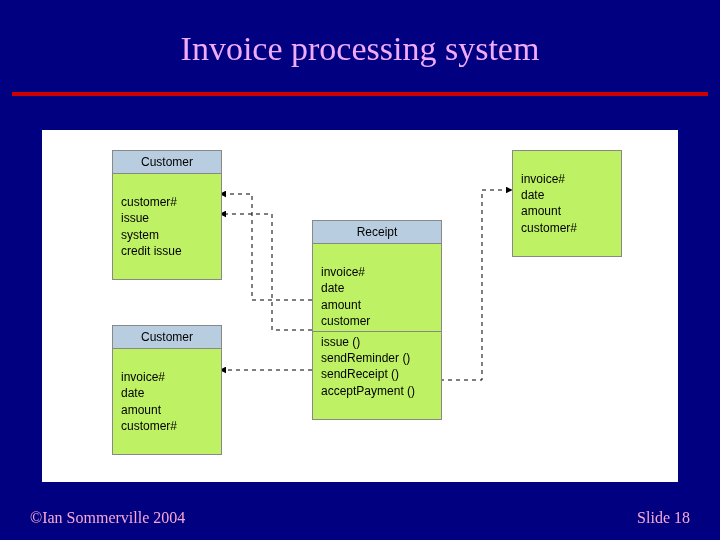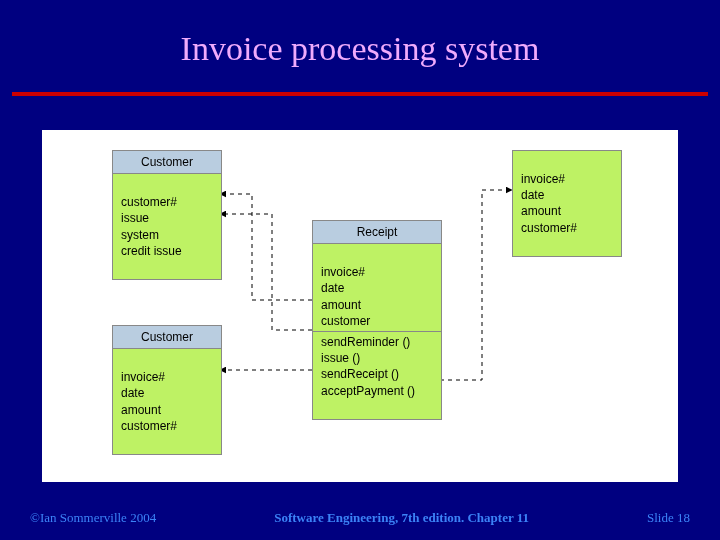--- a/index.html
+++ b/index.html
@@ -6,21 +6,21 @@
   .slide{width:720px;height:540px;background:#000080;position:relative}
   .title-area{position:absolute;top:0;left:0;right:0;height:100px;background:#000080}
   .title{position:absolute;top:30px;left:0;right:0;text-align:center;font-family:"Times New Roman",serif;font-size:34px;color:#f0abfc}
   .red-rule{position:absolute;top:92px;left:12px;right:12px;height:4px;background:#c00}
   .canvas{position:absolute;top:130px;left:42px;width:636px;height:352px;background:#fff}
   .box{position:absolute;border:1px solid #888;background:#bef264;font-size:12px;line-height:1.35}
   .box .hdr{background:#b9cde0;border-bottom:1px solid #888;text-align:center;padding:3px 6px;font-size:12px}
   .box .body{padding:20px 8px}
   .box .sep{border-top:1px solid #888;margin:2px -8px}
   svg.conn{position:absolute;top:0;left:0;width:636px;height:352px;pointer-events:none}
-  .footer{position:absolute;bottom:12px;left:0;right:0;height:20px;display:flex;justify-content:space-between;align-items:center;padding:0 30px;font-family:"Times New Roman",serif;font-size:13px;color:#3b82f6}
+  .footer{position:absolute;bottom:12px;left:0;right:0;height:20px;display:flex;justify-content:space-between;align-items:center;padding:0 30px;font-family:"Times New Roman",serif;font-size:16px;color:#f9a8d4}
   .footer .center{font-weight:bold}
 </style>
 </head>
 <body>
 
 <div class="slide">
 
   <div class="title-area">
     <div class="title">Invoice processing system</div>
   </div>
@@ -64,38 +64,37 @@
     </div>
 
     <div class="box" style="left:270px;top:90px;width:128px">
       <div class="hdr">Receipt</div>
       <div class="body">
         <div>invoice#</div>
         <div>date</div>
         <div>amount</div>
         <div>customer</div>
         <div class="sep"></div>
+        <div>issue ()</div>
         <div>sendReminder ()</div>
-        <div>issue ()</div>
         <div>sendReceipt ()</div>
         <div>acceptPayment ()</div>
       </div>
     </div>
 
     <div class="box" style="left:70px;top:195px;width:108px">
       <div class="hdr">Customer</div>
       <div class="body">
         <div>invoice#</div>
         <div>date</div>
         <div>amount</div>
         <div>customer#</div>
       </div>
     </div>
 
   </div>
 
   <div class="footer">
     <span>©Ian Sommerville 2004</span>
-    <span class="center">Software Engineering, 7th edition. Chapter 11</span>
     <span>Slide 18</span>
   </div>
 
 </div>
 
 </body></html>

